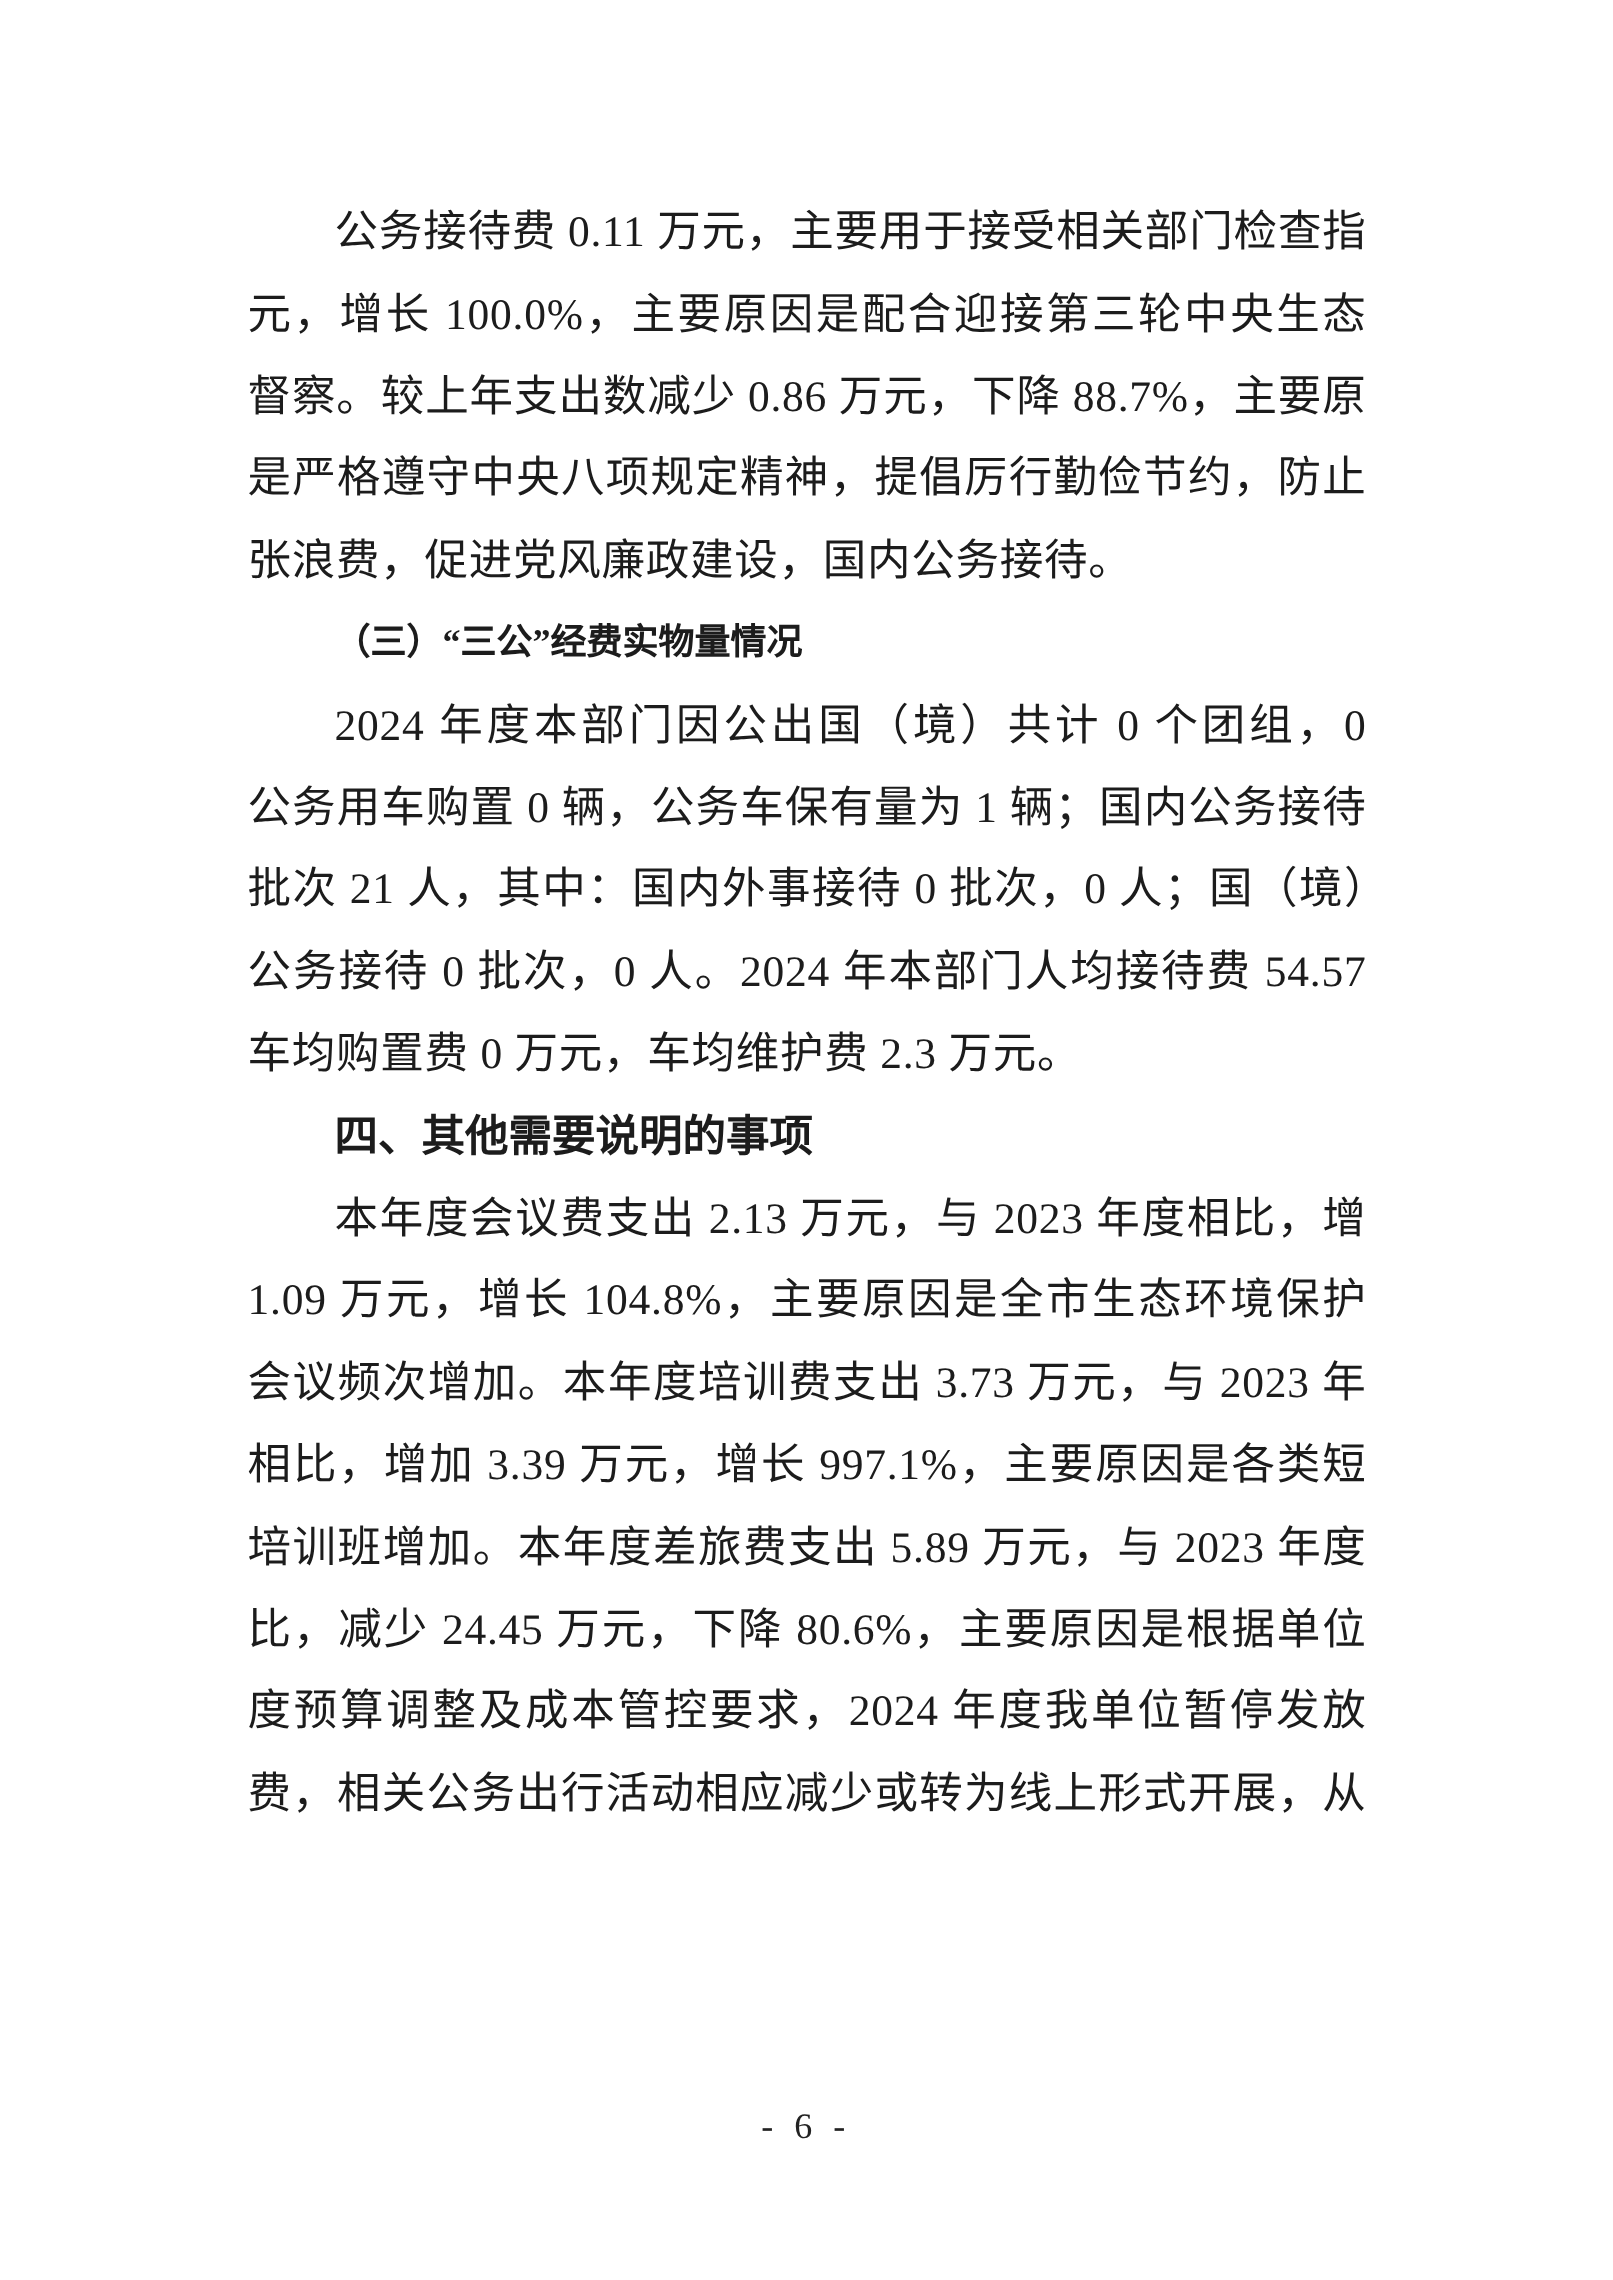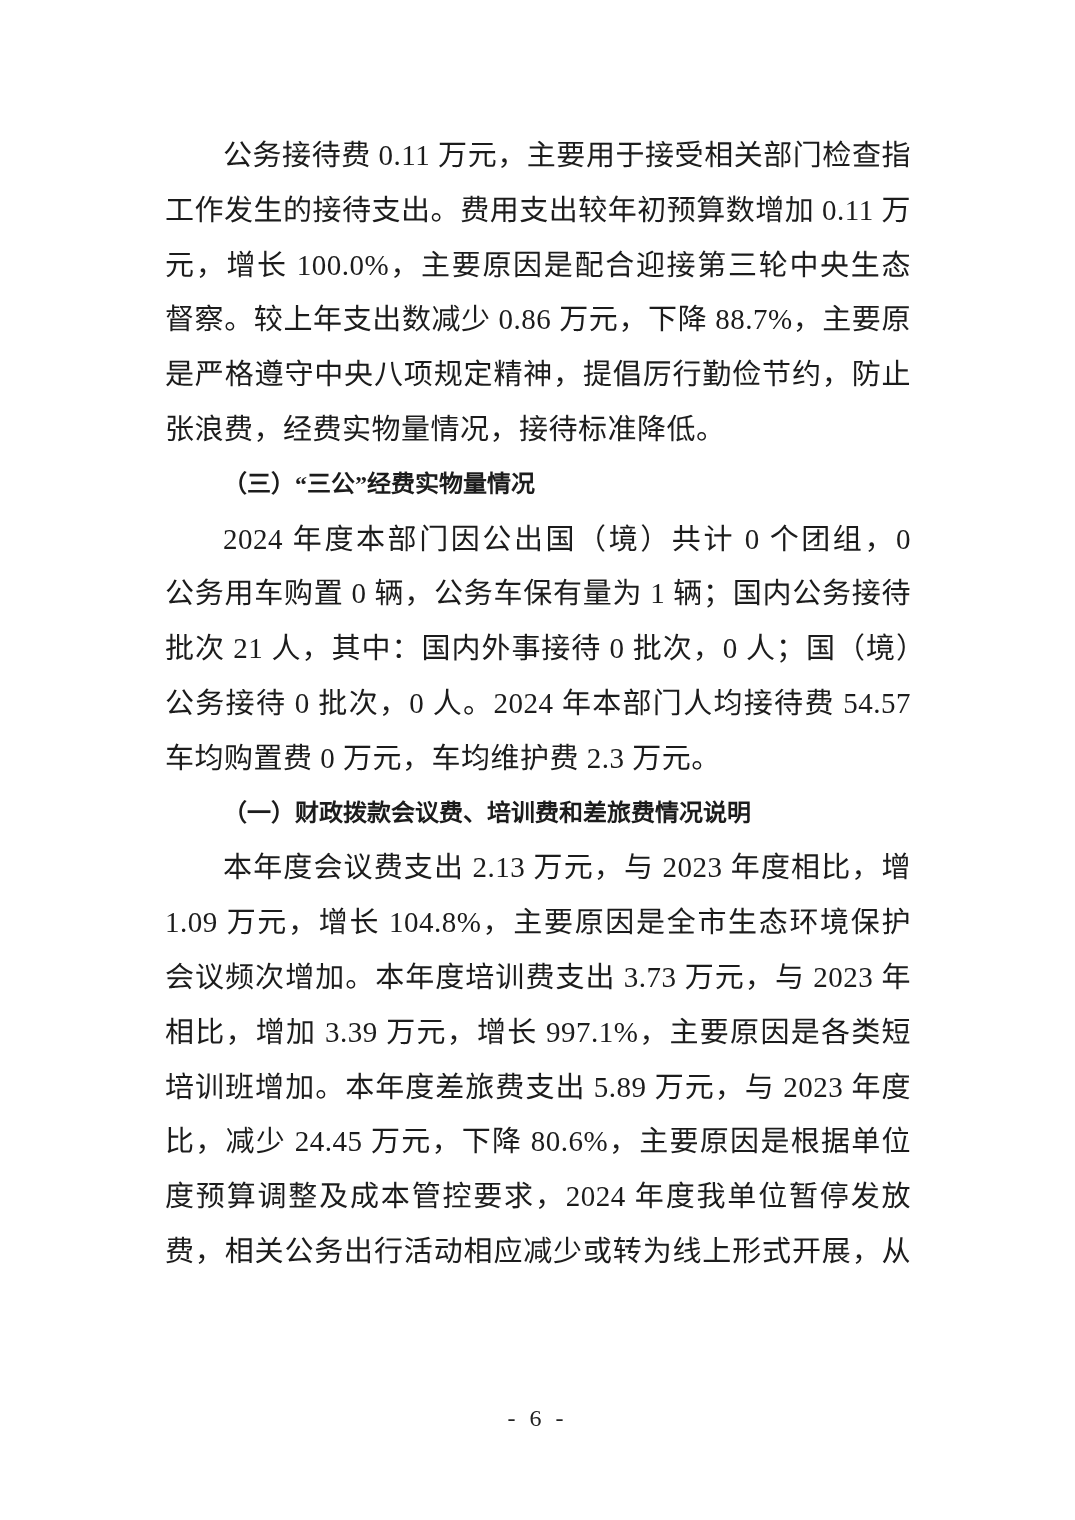--- a/index.html
+++ b/index.html
@@ -60,35 +60,34 @@
     letter-spacing: 4px;
   }
 </style>
 </head>
 <body>
 
 <div class="page">
   <div class="content">
       <div>
         <div class="line first">公务接待费 0.11 万元，主要用于接受相关部门检查指导</div>
-        <div class="line">工作发生的接待支出。费用支出较年初预算数增加 0.11 万</div>
         <div class="line">元，增长 100.0%，主要原因是配合迎接第三轮中央生态环保</div>
         <div class="line">督察。较上年支出数减少 0.86 万元，下降 88.7%，主要原因</div>
         <div class="line">是严格遵守中央八项规定精神，提倡厉行勤俭节约，防止铺</div>
-        <div class="line last">张浪费，经费实物量情况，接待标准降低。</div>
+        <div class="line last">张浪费，促进党风廉政建设，国内公务接待。</div>
       </div>
       <div class="heading-kai">（三）“三公”经费实物量情况</div>
       <div>
         <div class="line first">2024 年度本部门因公出国（境）共计 0 个团组，0 人；</div>
         <div class="line">公务用车购置 0 辆，公务车保有量为 1 辆；国内公务接待 10</div>
         <div class="line">批次 21 人，其中：国内外事接待 0 批次，0 人；国（境）外</div>
         <div class="line">公务接待 0 批次，0 人。2024 年本部门人均接待费 54.57 元，</div>
         <div class="line last">车均购置费 0 万元，车均维护费 2.3 万元。</div>
       </div>
-      <div class="heading-kai">（一）财政拨款会议费、培训费和差旅费情况说明</div>
+      <div class="heading-hei">四、其他需要说明的事项</div>
       <div>
         <div class="line first">本年度会议费支出 2.13 万元，与 2023 年度相比，增加</div>
         <div class="line">1.09 万元，增长 104.8%，主要原因是全市生态环境保护工作</div>
         <div class="line">会议频次增加。本年度培训费支出 3.73 万元，与 2023 年度</div>
         <div class="line">相比，增加 3.39 万元，增长 997.1%，主要原因是各类短期</div>
         <div class="line">培训班增加。本年度差旅费支出 5.89 万元，与 2023 年度相</div>
         <div class="line">比，减少 24.45 万元，下降 80.6%，主要原因是根据单位年</div>
         <div class="line">度预算调整及成本管控要求，2024 年度我单位暂停发放差旅</div>
         <div class="line">费，相关公务出行活动相应减少或转为线上形式开展，从而</div>
       </div>

